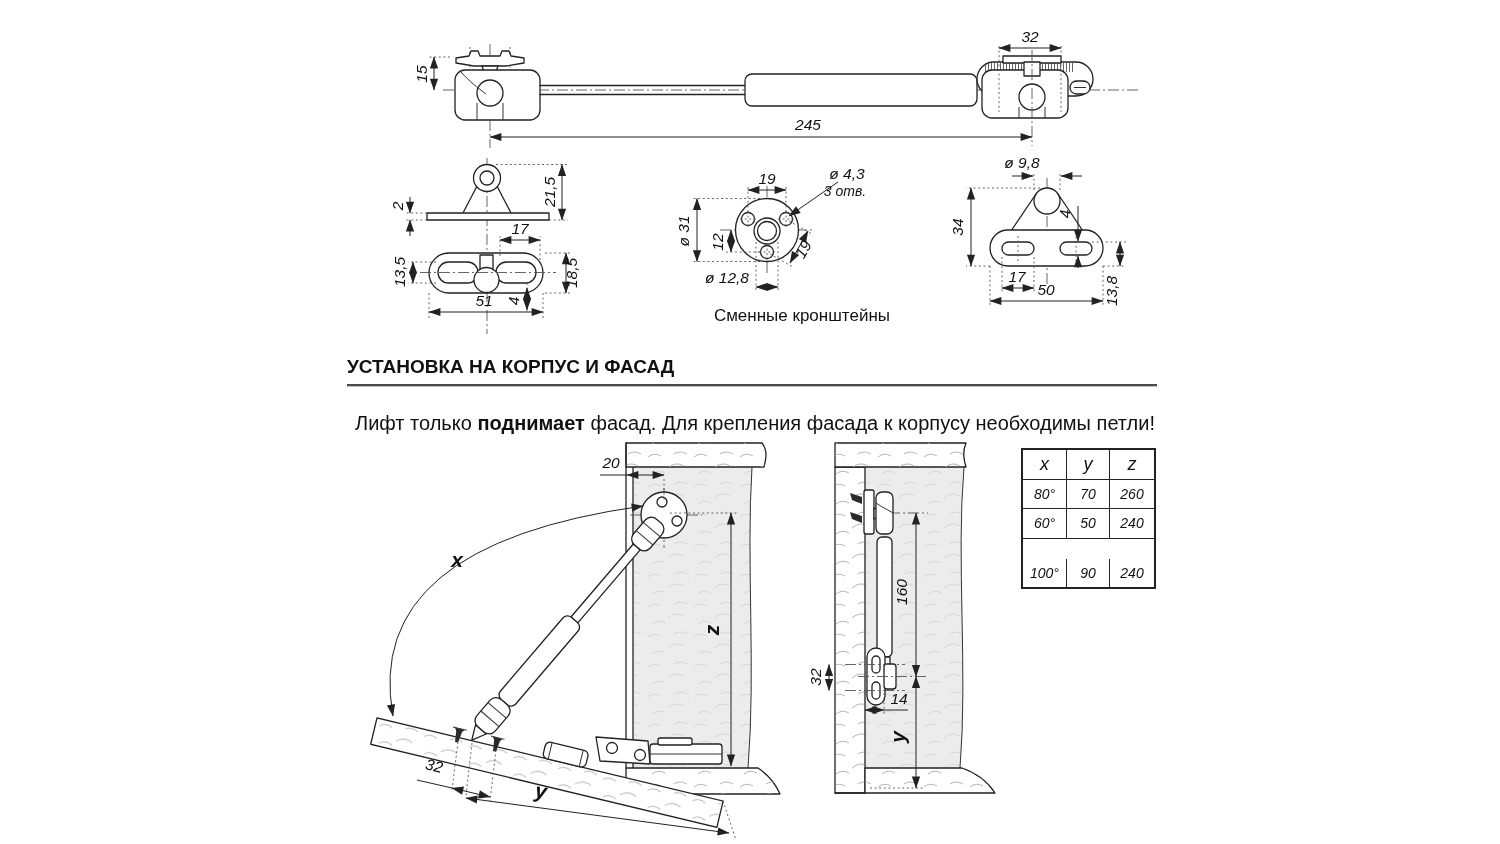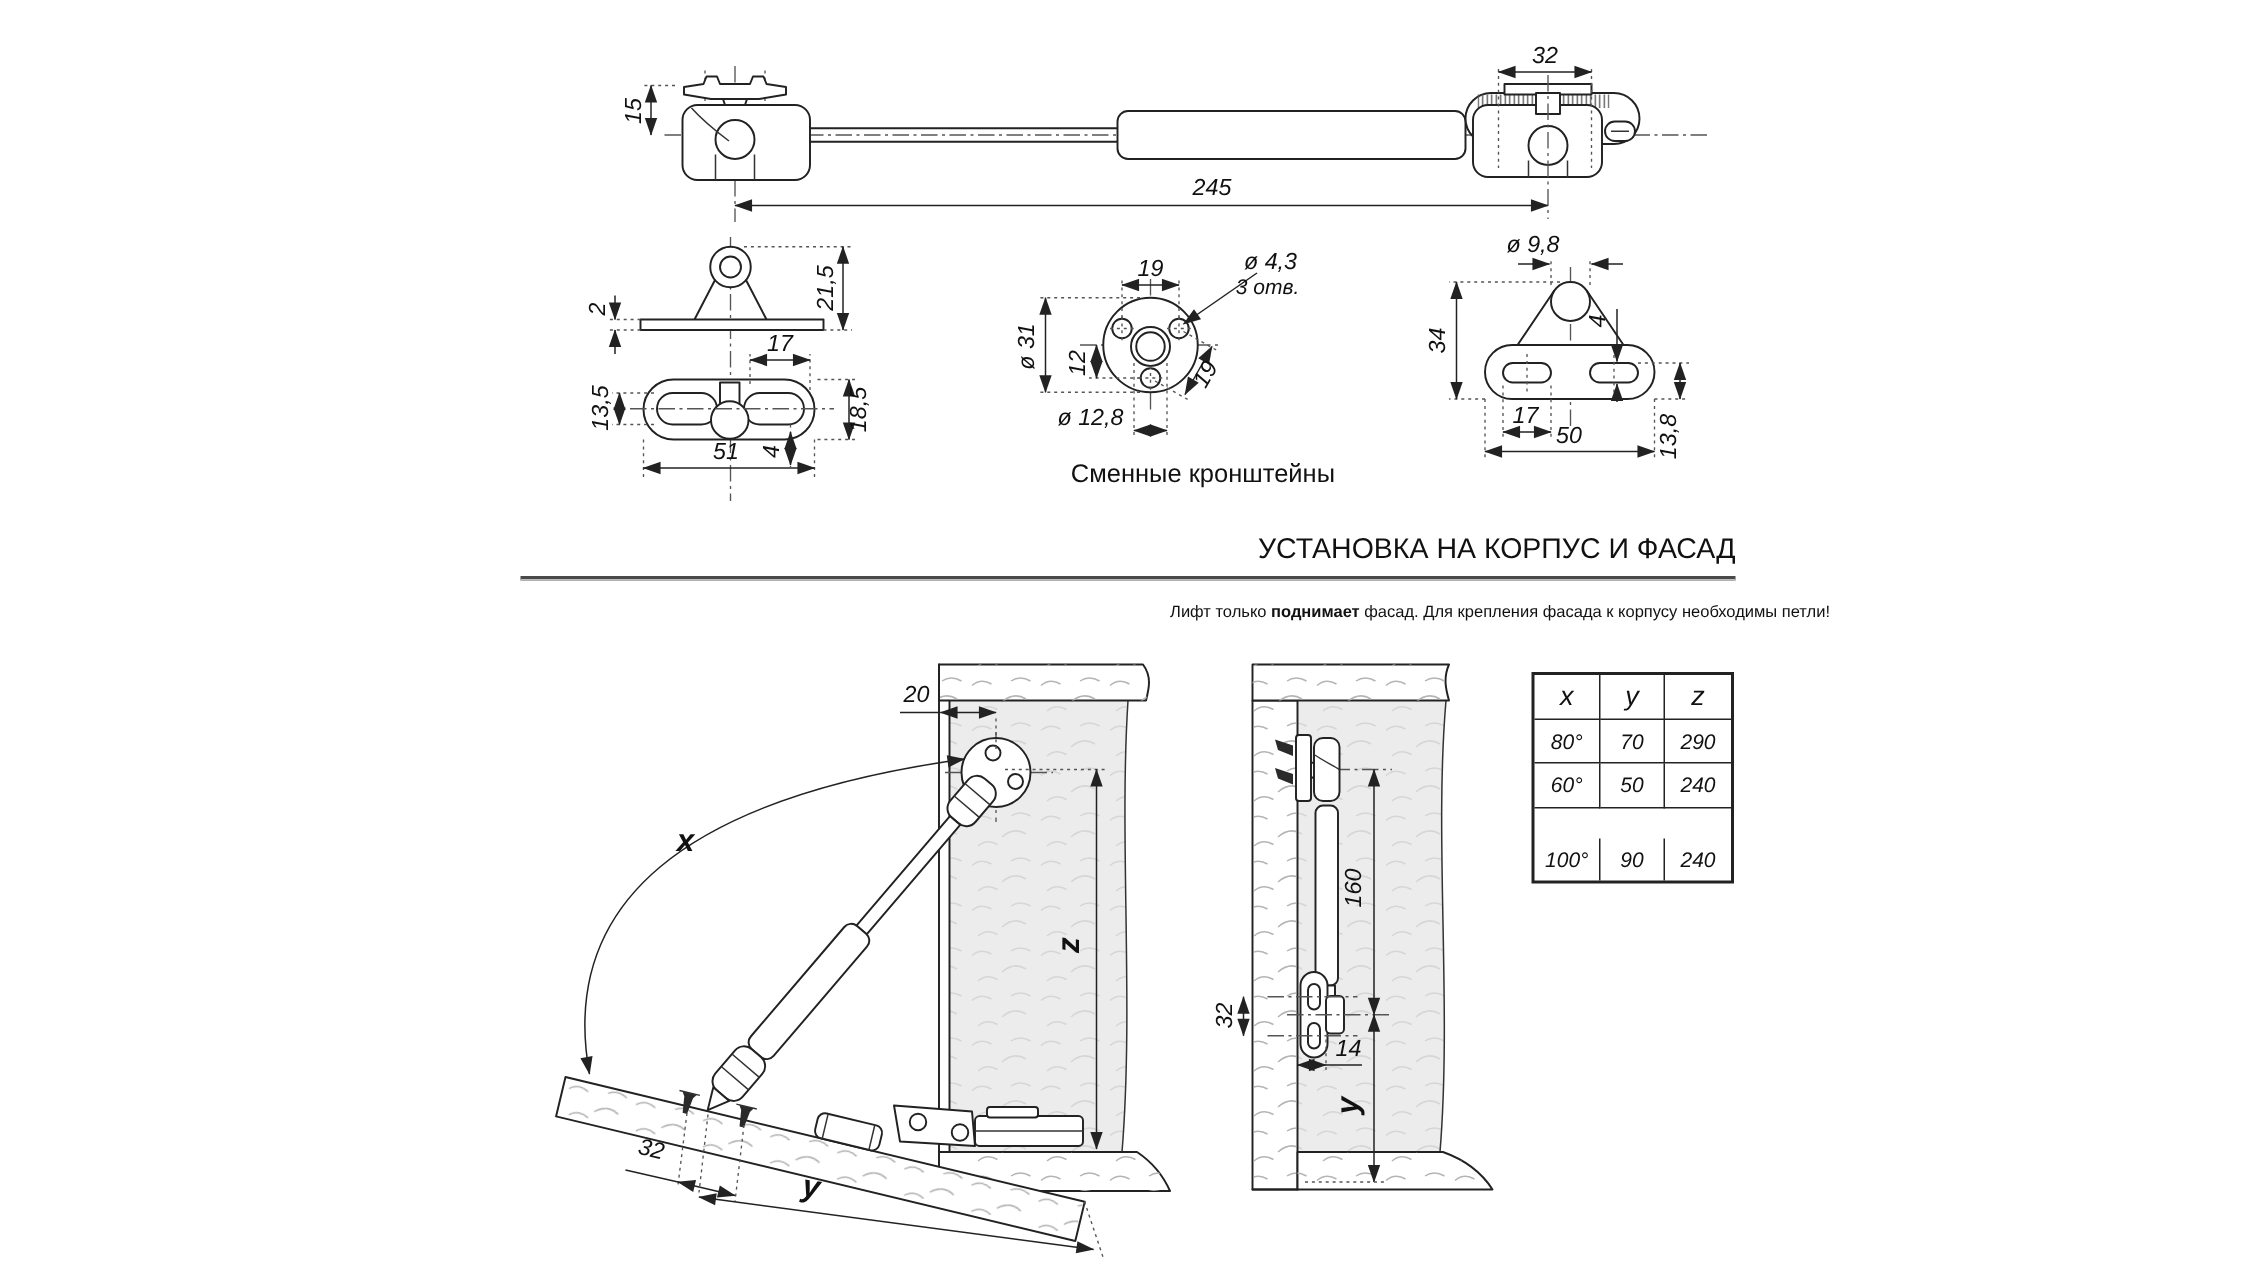--- a/index.html
+++ b/index.html
@@ -12,23 +12,23 @@
   .fw {fill:#fff;}
   .fg {fill:#ececec;}
   .cl {stroke:#555;stroke-width:.9;fill:none;stroke-dasharray:11,3,2,3;}
   .ext{stroke:#555;stroke-width:.9;fill:none;stroke-dasharray:2,2.6;}
   .dim{stroke:#222;stroke-width:1;fill:none;}
   .dt {font:italic 15.5px "Liberation Sans",sans-serif;fill:#111;text-anchor:middle;}
   .dts{font:italic 14px "Liberation Sans",sans-serif;fill:#111;text-anchor:middle;}
   .dtb{font:italic bold 21px "Liberation Sans",sans-serif;fill:#111;text-anchor:middle;}
   
   .ovl{position:absolute;}
-  .title{left:347px;top:356px;width:810px;text-align:right;font-size:19px;font-weight:normal;}
+  .title{left:347px;top:356px;width:810px;text-align:left;font-size:19px;font-weight:bold;}
   .rule{left:347px;top:384px;width:810px;height:2px;background:#4a4a4a;border-bottom:1px solid #bdbdbd;}
-  .note{left:290px;top:402px;width:930px;text-align:right;font-size:11px;}
+  .note{left:290px;top:412px;width:930px;text-align:center;font-size:20px;}
   .caption{left:650px;top:306px;width:240px;text-align:right;font-size:17px;}
   .xyz-table{left:1021px;top:448px;border:2px solid #222;background:#fff;
              display:grid;grid-template-columns:44px 43px 44px;}
   .xyz-table .cell{border-right:1.2px solid #222;border-bottom:1.2px solid #222;
                    height:28.5px;display:flex;align-items:center;justify-content:center;
                    font-style:italic;font-size:14px;}
   .xyz-table .cell:nth-child(3n){border-right:none;}
   .xyz-table .cell.last{border-bottom:none;margin-top:20px;}
   .xyz-table .hd{font-size:18px;}
 </style>
@@ -297,21 +297,21 @@
 <div class="ovl rule"></div>
 
 <div class="ovl note"><span>Лифт только </span><b>поднимает</b><span> фасад. Для крепления фасада к корпусу необходимы петли!</span></div>
 
 <div class="ovl xyz-table">
   <div class="cell hd">x</div>
   <div class="cell hd">y</div>
   <div class="cell hd">z</div>
   <div class="cell">80°</div>
   <div class="cell">70</div>
-  <div class="cell">290</div>
+  <div class="cell">260</div>
   <div class="cell">60°</div>
   <div class="cell">50</div>
   <div class="cell">240</div>
   <div class="cell last">100°</div>
   <div class="cell last">90</div>
   <div class="cell last">240</div>
 </div>
 
 </div>
 

